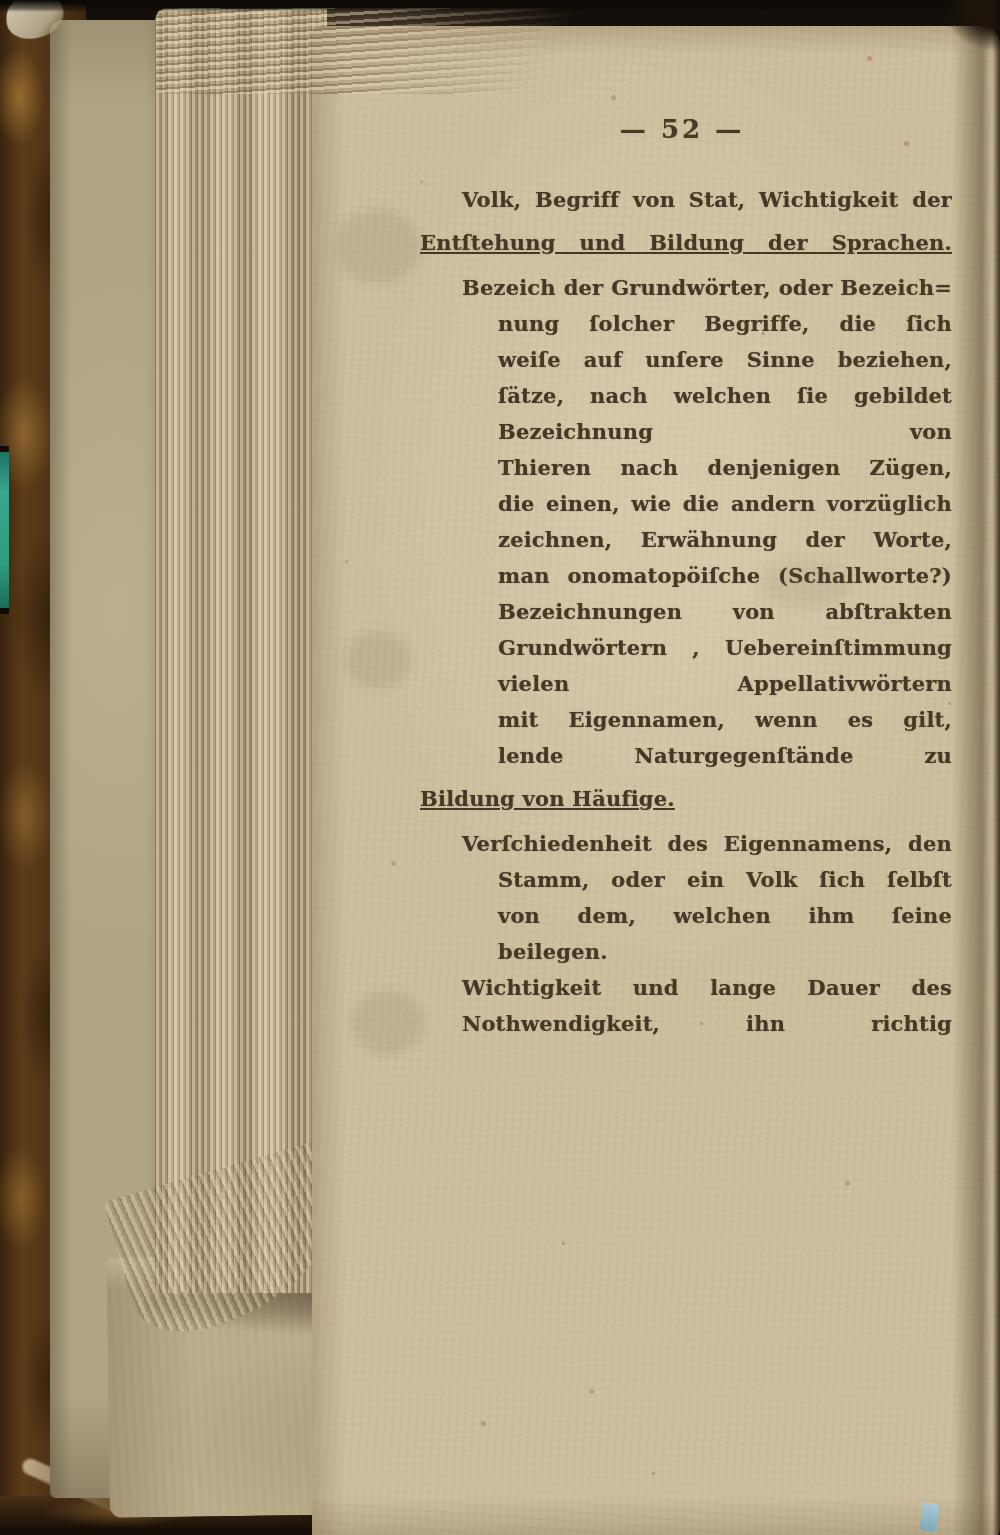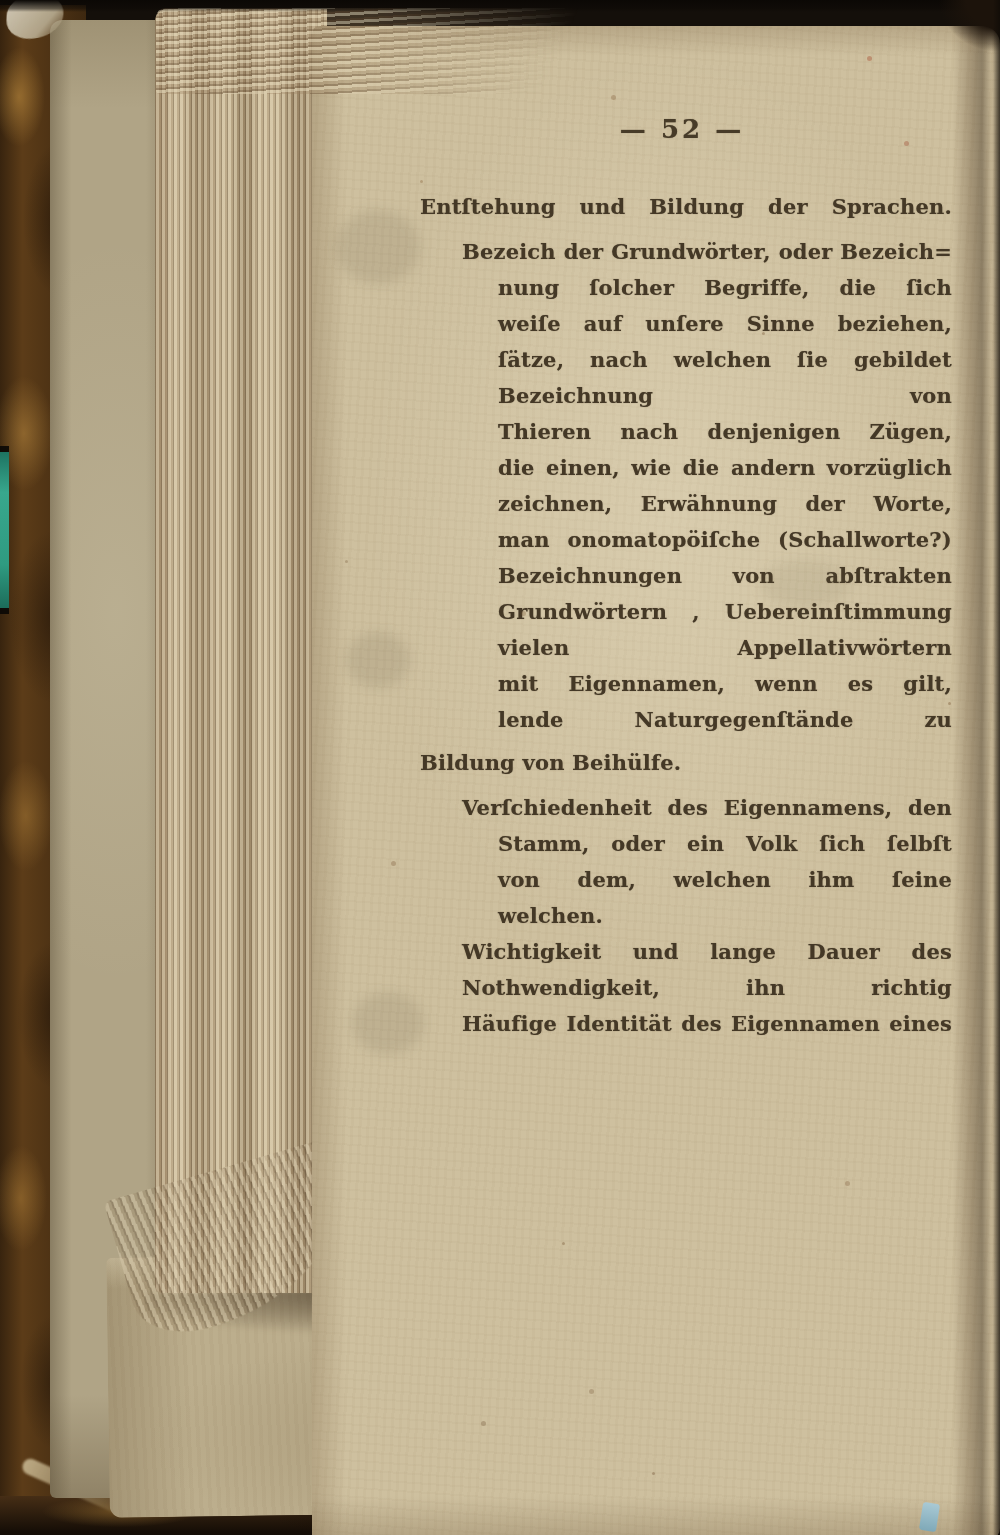--- a/index.html
+++ b/index.html
@@ -164,21 +164,21 @@
     letter-spacing:.2px;
     text-shadow:0 0 1px rgba(68,56,38,.5);
   }
   .line{height:36px;line-height:36px;overflow:hidden;white-space:normal;}
   .line.j{text-align:justify;}
   .line.j::after{content:"";display:inline-block;width:100%;height:0;}
   .i0{padding-left:8px;}
   .i1{padding-left:50px;}
   .i2{padding-left:86px;}
   .group{margin:0;}
-  .group.heading{margin:7px 0 9px 0;}
+  .group.heading{margin:7px 0 9px 0;text-decoration:underline;}
 
   
   .speck{
     left:0;top:0;width:3px;height:3px;border-radius:50%;background:transparent;
     box-shadow:
       420px 180px 0 0 rgba(132,92,52,.35), 612px 96px 0 1px rgba(122,82,46,.3),
       905px 142px 0 1px rgba(156,66,44,.35), 868px 57px 0 1px rgba(165,72,46,.4),
       762px 332px 0 0 rgba(112,76,42,.35), 522px 612px 0 1px rgba(116,82,46,.28),
       948px 702px 0 0 rgba(122,86,52,.38), 392px 862px 0 1px rgba(112,76,42,.3),
       700px 1022px 0 0 rgba(116,82,46,.34), 846px 1182px 0 1px rgba(122,86,52,.3),
@@ -211,20 +211,21 @@
   <div class="abs torn-a"></div>
   <div class="abs torn-b"></div>
   <div class="abs torn-c"></div>
   <div class="abs fore-edges"></div>
   <div class="abs fore-bottom"></div>
 
   <div class="abs main-page">
     <div class="page-number">— 52 —</div>
     <div class="text-block">
         <div class="group entry">
+          <div class="line i1 j">Volk, Begriff von Stat, Wichtigkeit der</div>
         </div>
         <div class="group heading">
           <div class="line i0 j">Entſtehung und Bildung der Sprachen.</div>
         </div>
         <div class="group entry">
           <div class="line i1 j">Bezeich der Grundwörter, oder Bezeich=</div>
           <div class="line i2 j">nung ſolcher Begriffe, die ſich vorzugs=</div>
           <div class="line i2 j">weiſe auf unſere Sinne beziehen, Grund=</div>
           <div class="line i2 j">ſätze, nach welchen ſie gebildet werden.</div>
           <div class="line i2 j">Bezeichnung von Naturerſcheinungen, von</div>
@@ -232,36 +233,33 @@
           <div class="line i2 j">die einen, wie die andern vorzüglich aus=</div>
           <div class="line i2 j">zeichnen, Erwähnung der Worte, welche</div>
           <div class="line i2 j">man onomatopöiſche (Schallworte?) nennt,</div>
           <div class="line i2 j">Bezeichnungen von abſtrakten Begriffen,</div>
           <div class="line i2 j">Grundwörtern , Uebereinſtimmung von</div>
           <div class="line i2 j">vielen Appellativwörtern (Nennwörtern)</div>
           <div class="line i2 j">mit Eigennamen, wenn es gilt, auffal=</div>
           <div class="line i2 j">lende Naturgegenſtände zu bezeichnen.</div>
         </div>
         <div class="group heading">
-          <div class="line i0">Bildung von Beihülfe.</div>
+          <div class="line i0">Bildung von Häufige.</div>
         </div>
         <div class="group entry">
           <div class="line i1 j">Verſchiedenheit des Eigennamens, den ein</div>
           <div class="line i2 j">Stamm, oder ein Volk ſich ſelbſt giebt,</div>
           <div class="line i2 j">von dem, welchen ihm ſeine Nachbarn</div>
-          <div class="line i2">welchen.</div>
+          <div class="line i2">beilegen.</div>
         </div>
         <div class="group entry">
           <div class="line i1 j">Wichtigkeit und lange Dauer des erſteren.</div>
         </div>
         <div class="group entry">
           <div class="line i1 j">Nothwendigkeit, ihn richtig auszuſprechen.</div>
-        </div>
-        <div class="group entry">
-          <div class="line i1 j">Häufige Identität des Eigennamen eines</div>
         </div>
       </div>
   </div>
 
   <div class="abs top-edges"></div>
   <div class="abs speck"></div>
   <div class="abs ghost g1"></div>
   <div class="abs ghost g2"></div>
   <div class="abs ghost g3"></div>
   <div class="abs ghost g4"></div>

